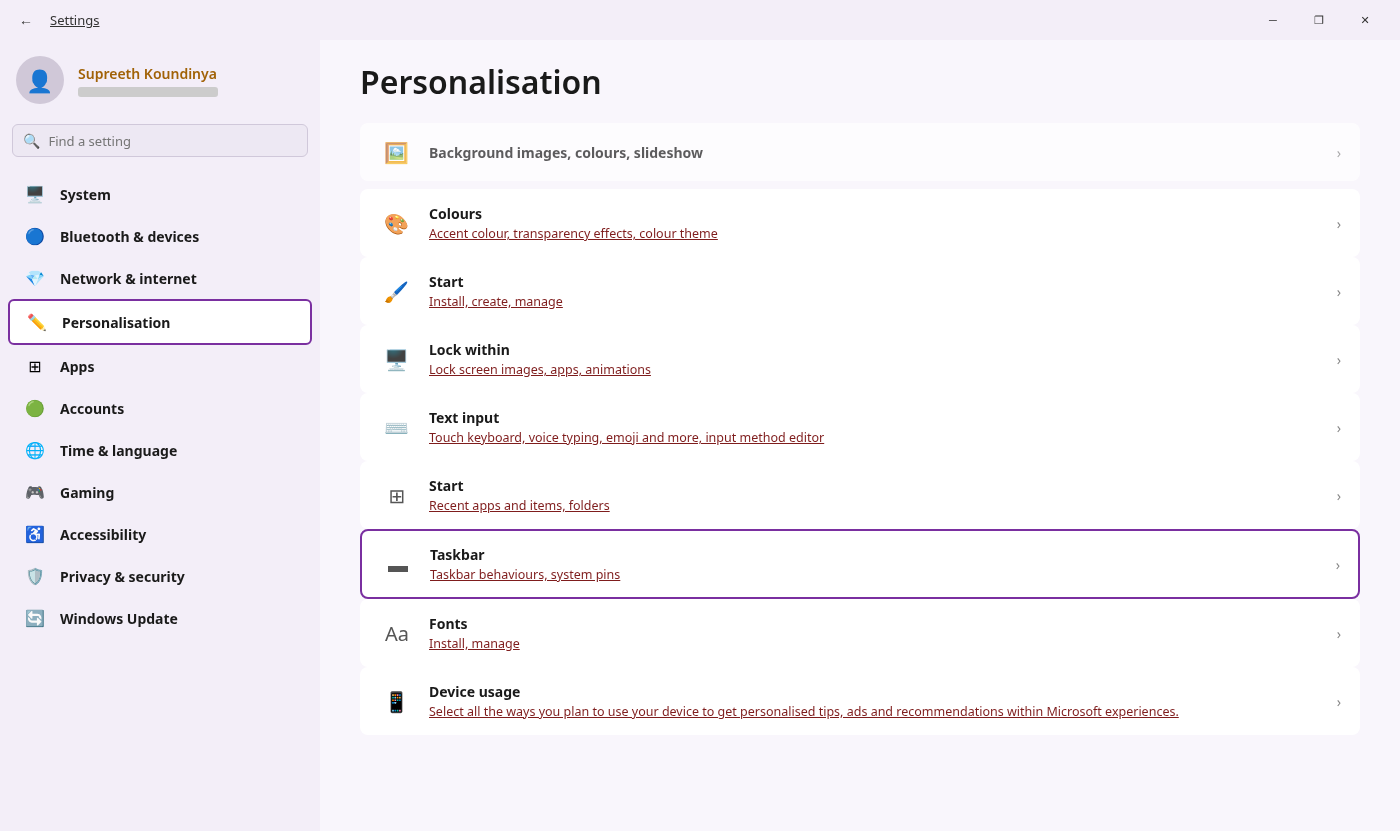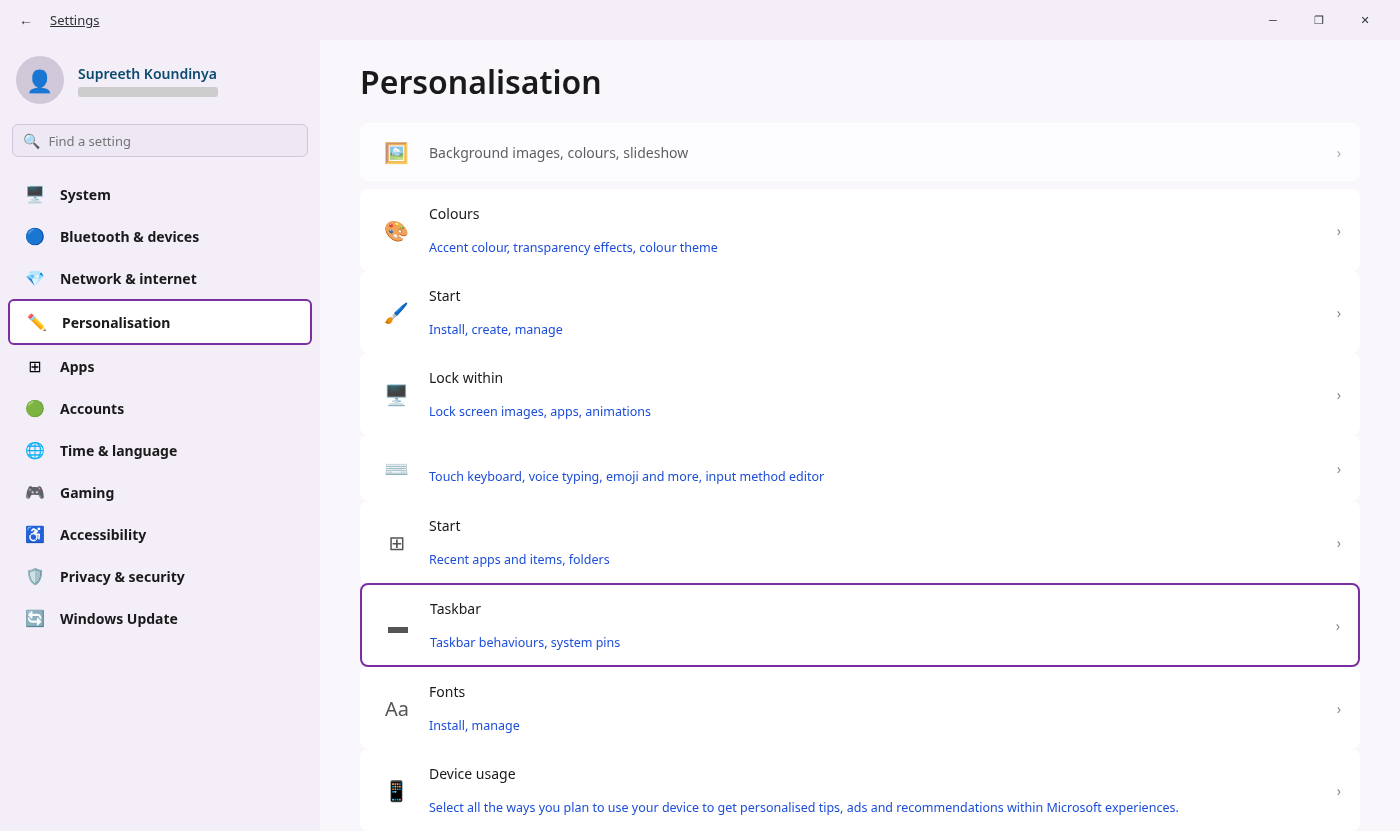--- a/index.html
+++ b/index.html
@@ -102,21 +102,21 @@
       font-size: 22px;
       flex-shrink: 0;
     }
     .user-info {
       display: flex;
       flex-direction: column;
     }
     .user-name {
       font-size: 14px;
       font-weight: 600;
-      color: #0c4a6e;
+      color: #a16207;
     }
     .user-email {
       font-size: 12px;
       color: #888;
       background: #ccc;
       height: 10px;
       width: 140px;
       border-radius: 3px;
       margin-top: 4px;
     }
@@ -223,27 +223,28 @@
       font-size: 20px;
       color: #555;
       flex-shrink: 0;
       margin-right: 14px;
     }
     .settings-item-text {
       flex: 1;
     }
     .settings-item-title {
       font-size: 14px;
-      font-weight: 400;
+      font-weight: 700;
       color: #1a1a1a;
     }
     .settings-item-desc {
       font-size: 12.5px;
-      color: #1d4ed8;
-      margin-top: 16px;
+      color: #7f1d1d;
+      margin-top: 2px;
+      text-decoration: underline;
     }
     .settings-item-chevron {
       color: #888;
       font-size: 14px;
       margin-left: 8px;
     }
 
     
     .settings-item-partial {
       display: flex;
@@ -376,20 +377,21 @@
             <div class="settings-item-icon">🖥️</div>
             <div class="settings-item-text">
               <div class="settings-item-title">Lock within</div>
               <div class="settings-item-desc">Lock screen images, apps, animations</div>
             </div>
             <span class="settings-item-chevron">›</span>
           </div>
           <div class="settings-item">
             <div class="settings-item-icon">⌨️</div>
             <div class="settings-item-text">
+              <div class="settings-item-title">Text input</div>
               <div class="settings-item-desc">Touch keyboard, voice typing, emoji and more, input method editor</div>
             </div>
             <span class="settings-item-chevron">›</span>
           </div>
           <div class="settings-item">
             <div class="settings-item-icon">⊞</div>
             <div class="settings-item-text">
               <div class="settings-item-title">Start</div>
               <div class="settings-item-desc">Recent apps and items, folders</div>
             </div>

